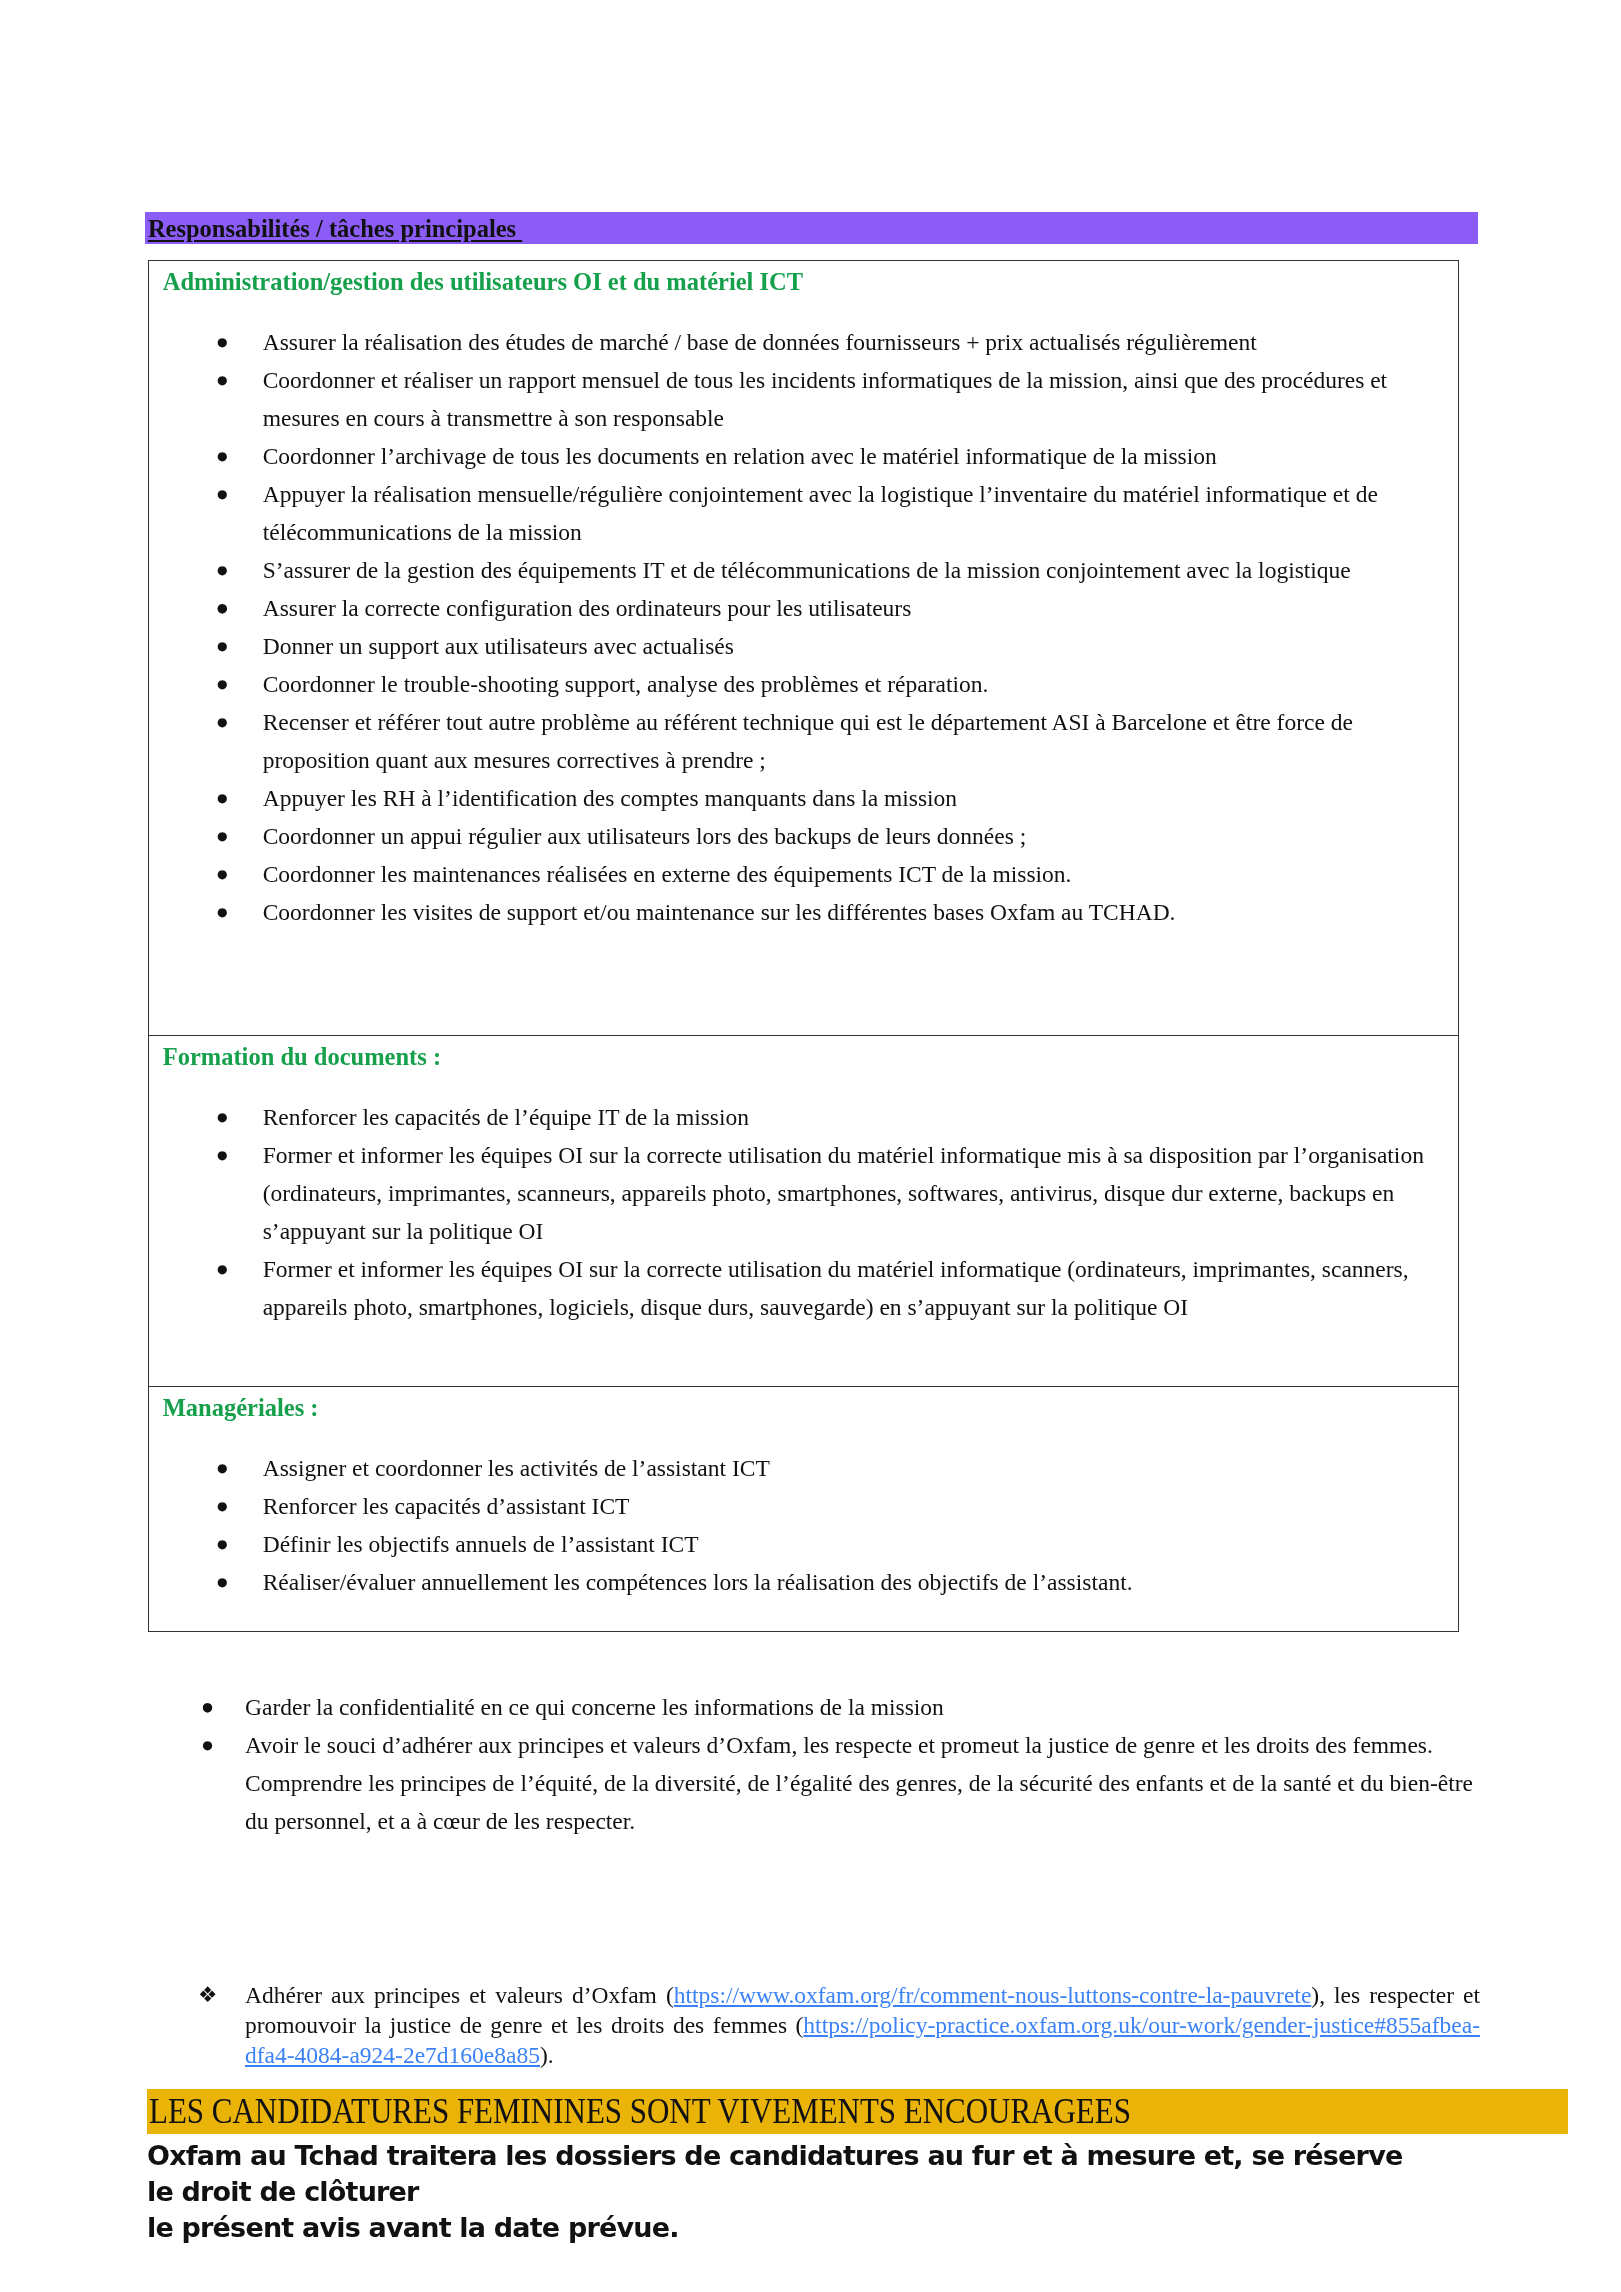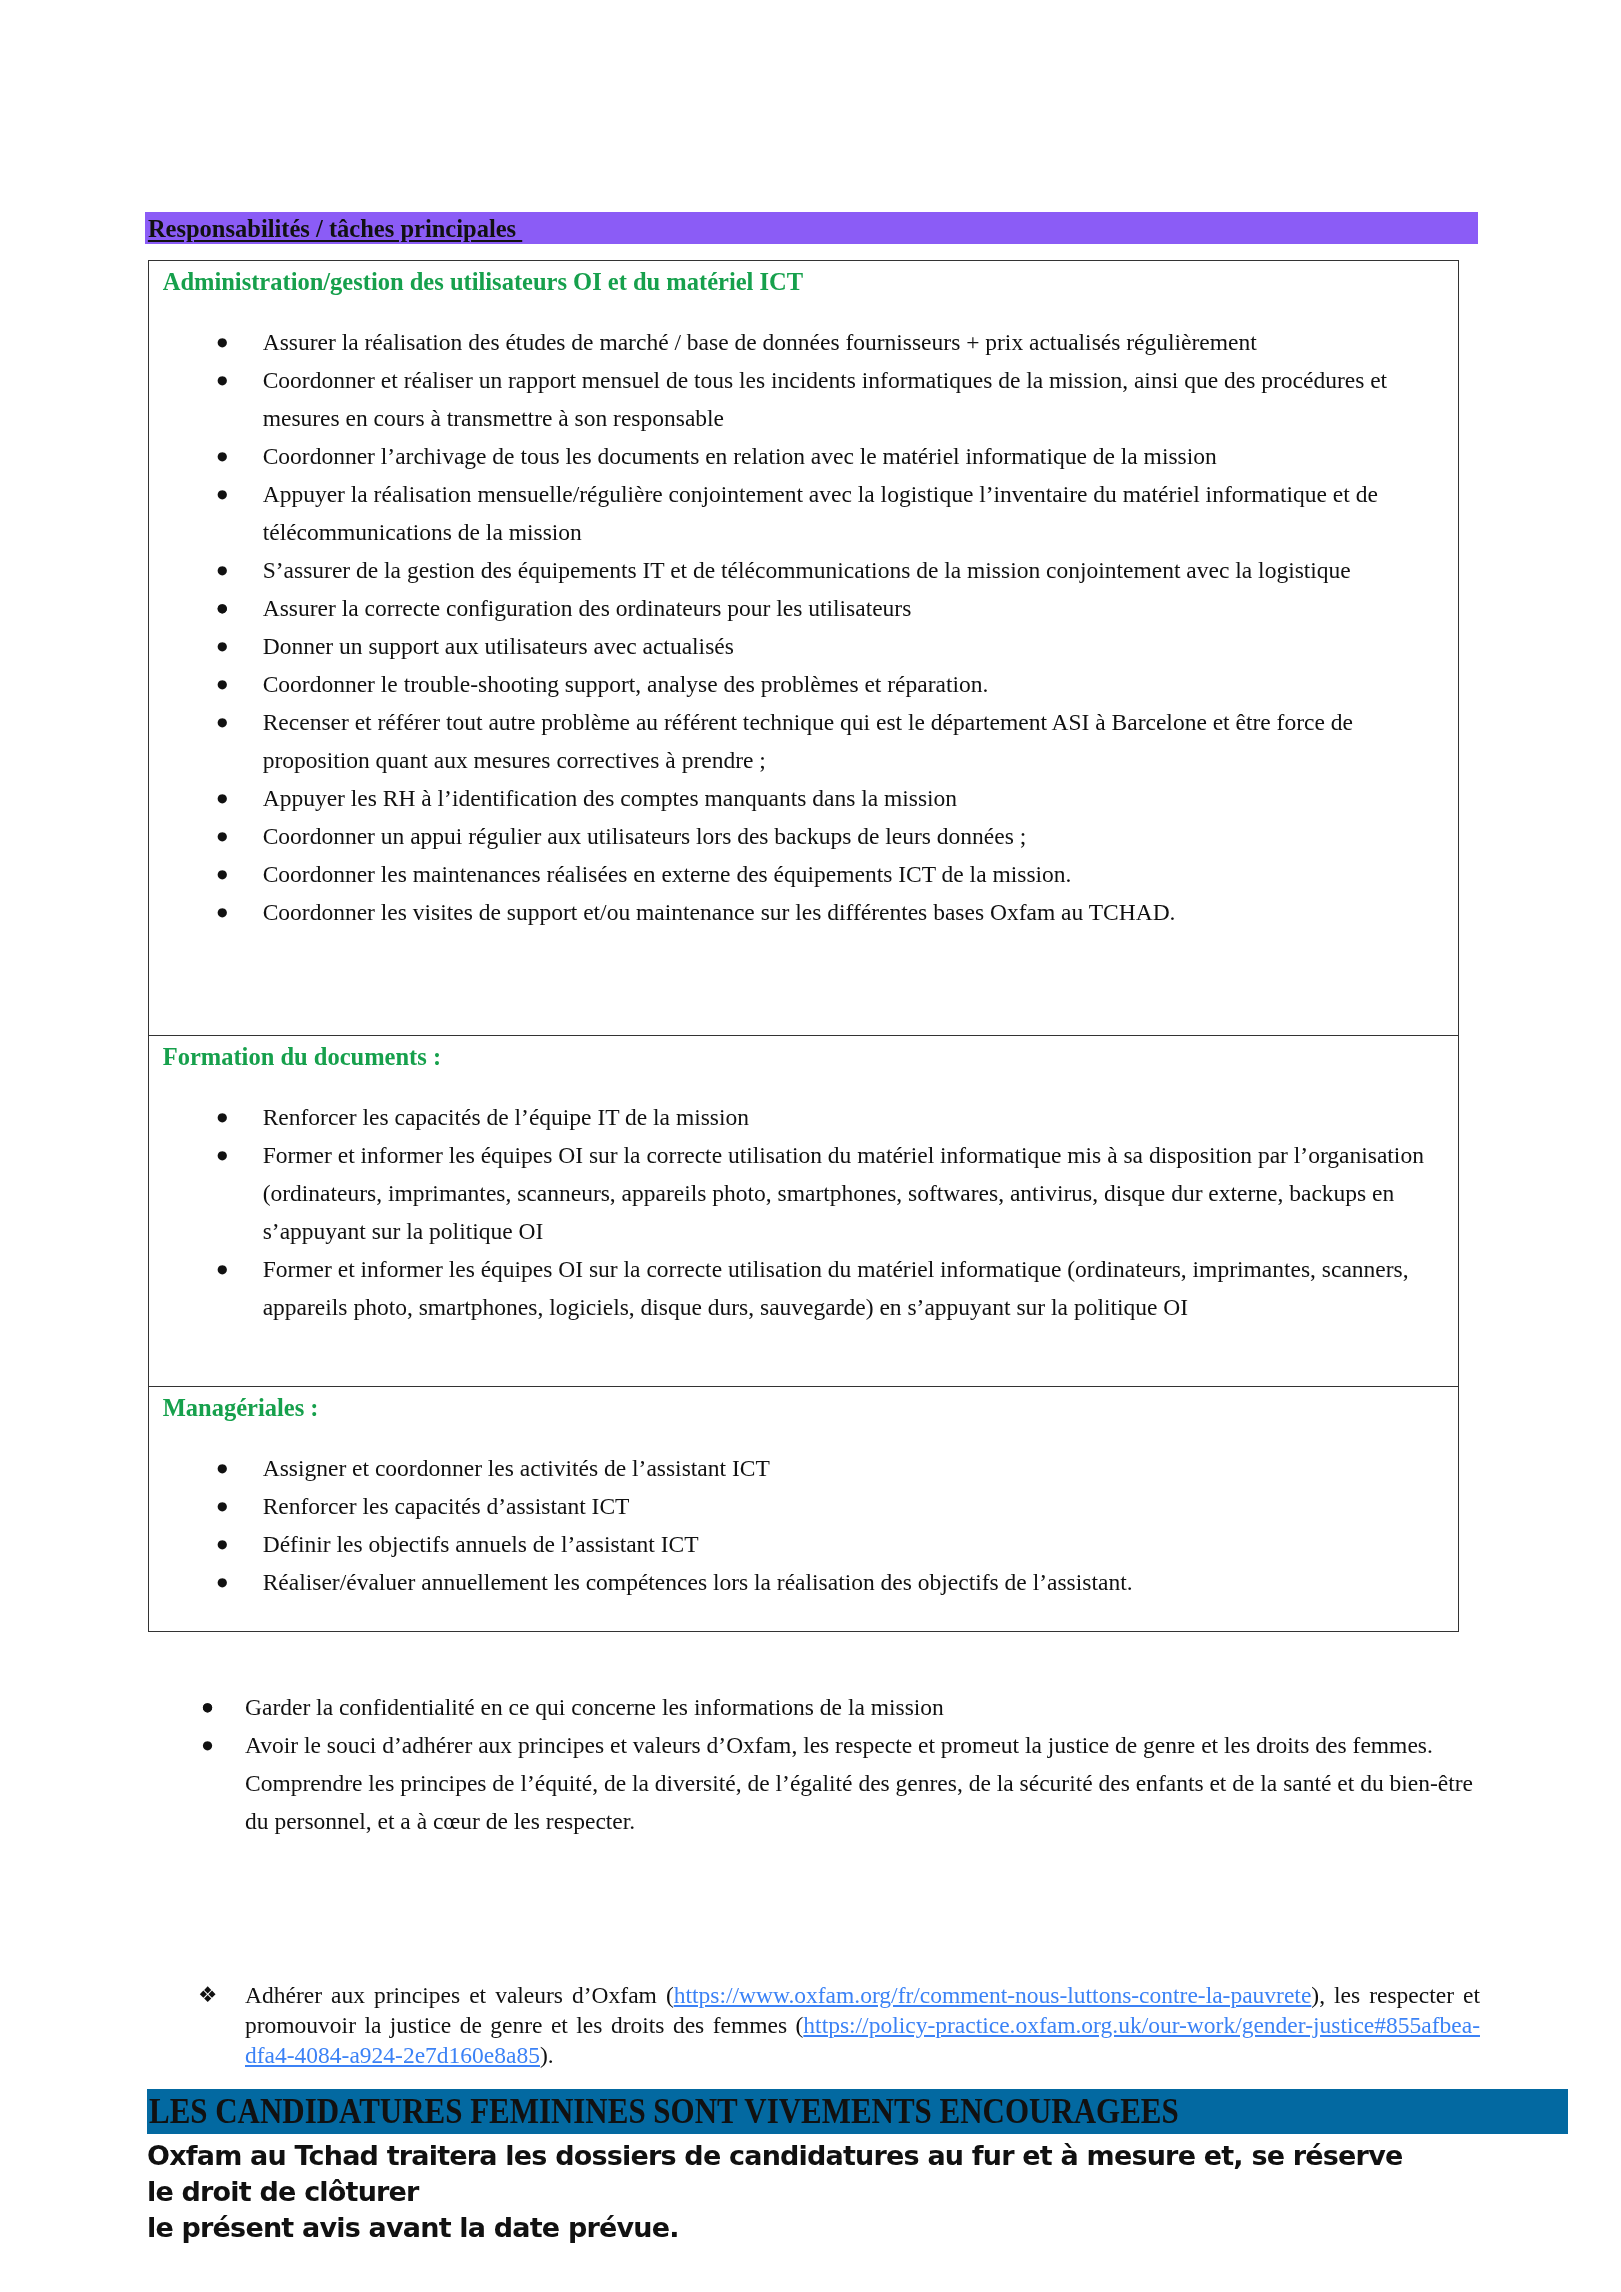--- a/index.html
+++ b/index.html
@@ -33,21 +33,21 @@
   .autres li .bullet { position: absolute; left: 54px; top: 0; font-size: 21.6px; }
   .autres p { margin: 0; padding-left: 98px; font-size: 23.5px; line-height: 38px; }
 
   .adherer { position: absolute; left: 147px; top: 1980px; width: 1333px; font-size: 23.5px;
              line-height: 30px; text-align: justify; }
   .adherer .inner { position: relative; padding-left: 98px; }
   .adherer .diamond { position: absolute; left: 51px; top: 0; font-size: 21.6px; }
   .adherer a { color: #3b82f6; text-decoration: underline; }
 
   .banner { position: absolute; left: 147px; top: 2089px; height: 45px;
-            background: #0369a1; padding: 0 2px; font-weight: bold; }
+            background: #eab308; padding: 0 2px; }
   .banner span { font-size: 36px; line-height: 45px; white-space: nowrap; display: block;
                  transform: scaleX(0.86); transform-origin: left center; width: 1417px; }
 
   .notice { position: absolute; left: 147px; top: 2138px; width: 1274px;
             font-family: "DejaVu Sans", sans-serif; font-weight: bold; font-size: 27px;
             line-height: 36px; letter-spacing: -0.8px; }
 </style>
 </head>
 <body>
 

